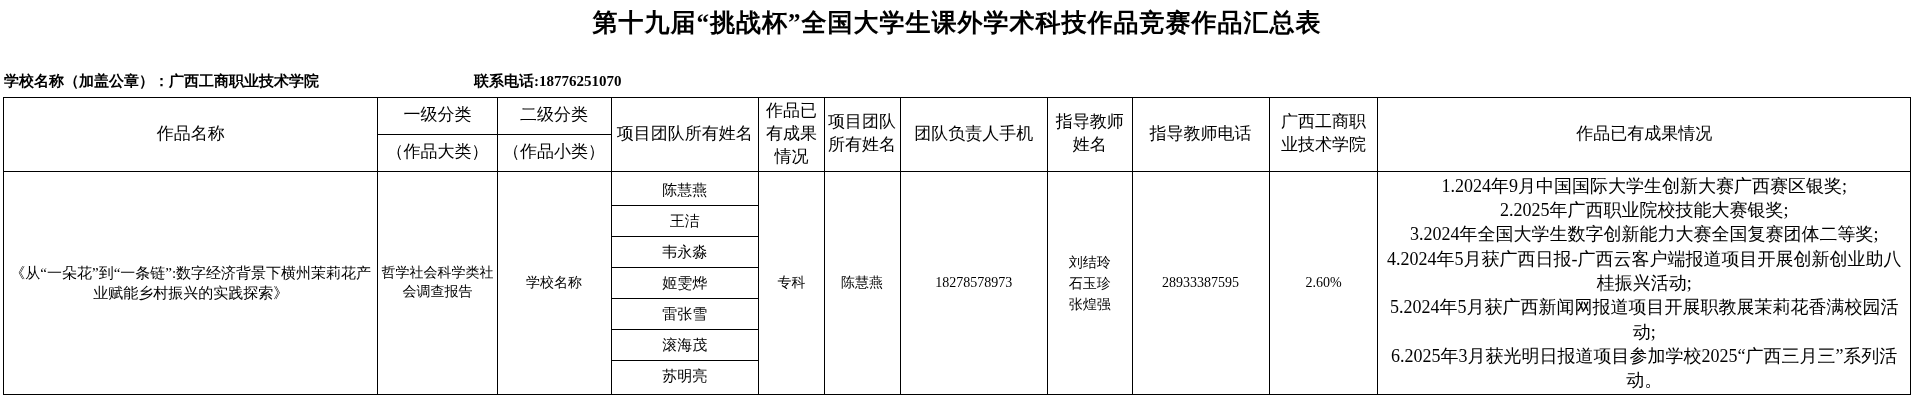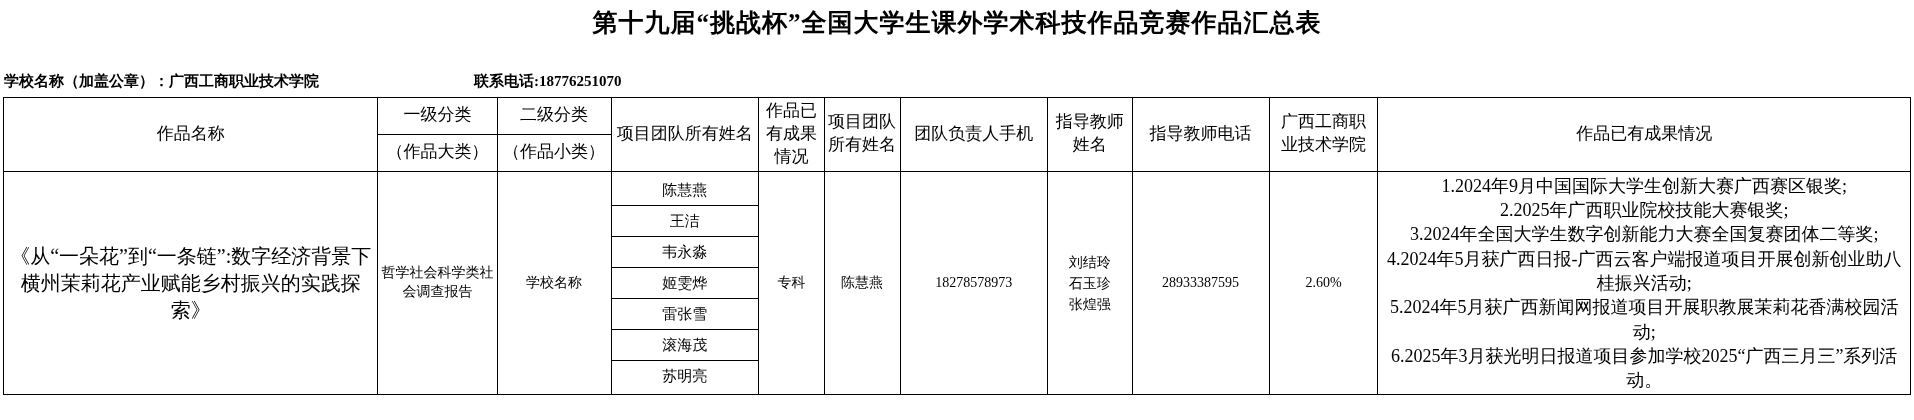--- a/index.html
+++ b/index.html
@@ -56,21 +56,21 @@
     vertical-align: middle;
     text-align: center;
     font-weight: normal;
     line-height: 1.35;
   }
   th {
     font-size: 17px;
   }
   .hdr-name { }
   .cell-title {
-    font-size: 20px;
+    font-size: 15px;
     text-align: left;
     padding: 4px 6px;
     line-height: 1.5;
   }
   .cell-cat {
     font-size: 14px;
     line-height: 1.5;
   }
   .members-wrap {
     padding: 0 !important;

